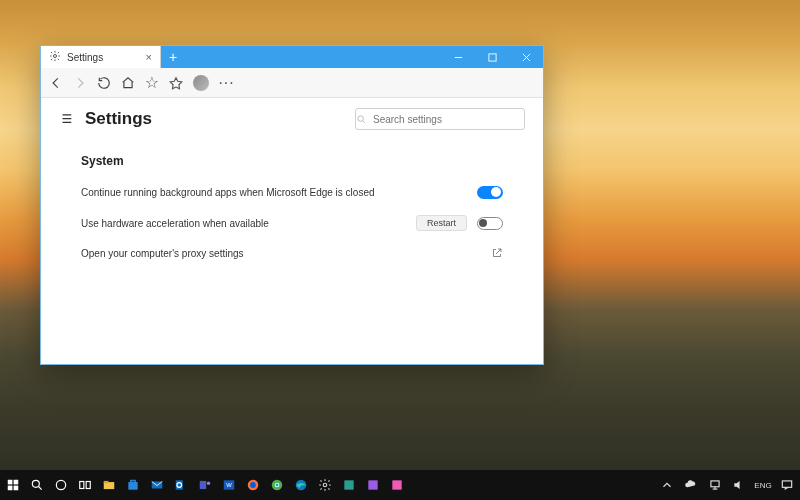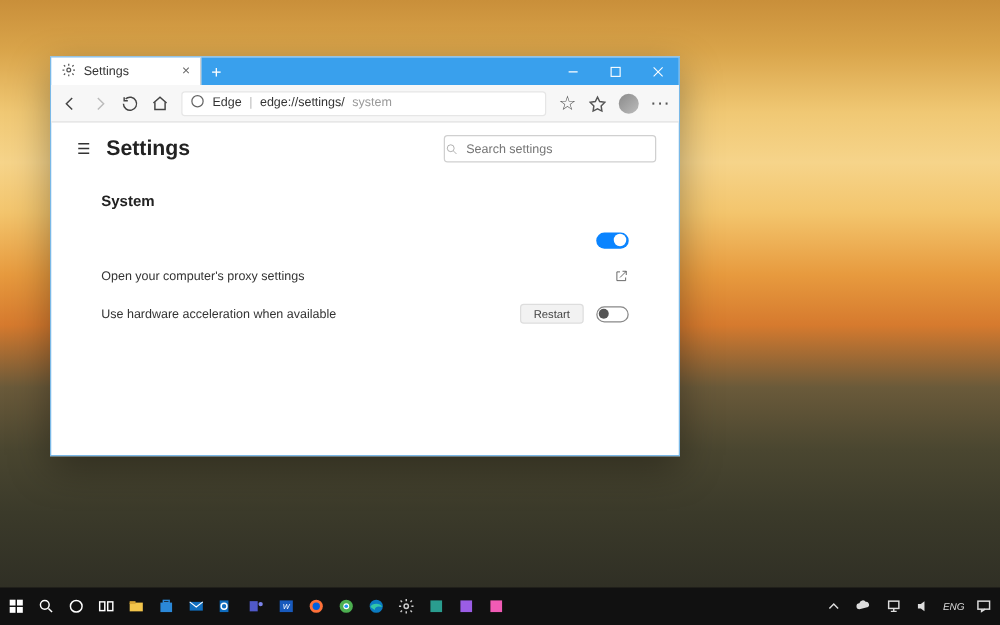--- a/index.html
+++ b/index.html
@@ -7,21 +7,21 @@
   .desktop {
     width: 800px; height: 500px; position: relative;
     background: linear-gradient(to bottom,
       #c98f3a 0%, #d9a44a 8%, #f0c874 18%, #f6d48a 26%, #f3c56d 34%,
       #e79a3e 44%, #d67a2e 52%, #6a5a3a 62%, #4a4630 72%, #3b3a2a 82%, #2a2a22 100%);
   }
   
   .sun { position:absolute; left:430px; top:170px; width:36px; height:36px; border-radius:50%;
          background: radial-gradient(circle,#fff6d0 0%,#ffe08a 40%,rgba(255,200,90,0) 72%); opacity:.9;}
   
-  .taskbar { position:absolute; bottom:0; left:0; right:0; height:30px; background:#111; display:flex; align-items:center; padding:0 4px;font-style:italic; }
+  .taskbar { position:absolute; bottom:0; left:0; right:0; height:30px; background:#111; display:flex; align-items:center; padding:0 4px; }
   .taskbar .tb-left { display:flex; align-items:center; gap:6px; }
   .taskbar .tb-right { margin-left:auto; display:flex; align-items:center; gap:6px; color:#ddd; font-size:9px;}
   .tb-ico { width:18px; height:18px; display:flex; align-items:center; justify-content:center; }
   .tb-ico svg { width:14px; height:14px; }
 
   
   .window { position:absolute; left:40px; top:45px; width:504px; height:320px; background:#fff; box-shadow:0 10px 30px rgba(0,0,0,.35); border:1px solid #7ab8e6;}
   .titlebar { height:22px; background:#39a0ed; display:flex; align-items:stretch; }
   .tab { background:#fff; width:120px; display:flex; align-items:center; gap:6px; padding:0 8px; font-size:10px; color:#333; border-right:1px solid #d0d0d0;}
   .tab .close { margin-left:auto; color:#666; font-size:11px; }
@@ -119,29 +119,20 @@
             <path d="M3 12a9 9 0 1 0 3-6.7"></path>
             <polyline points="4 3 4 8 9 8"></polyline>
           </svg>
         </span>
       <span class="nav-ico">
           <svg viewBox="0 0 24 24" fill="none" stroke="#444" stroke-width="2">
             <path d="M3 11l9-8 9 8"></path>
             <path d="M5 10v10h14V10"></path>
           </svg>
         </span>
-      <div class="addr">
-        <span class="tiny-icon"><svg viewBox="0 0 24 24">
-              <circle cx="12" cy="12" r="9" fill="none" stroke="#666" stroke-width="2"></circle>
-            </svg></span>
-        <span class="host">Edge</span>
-        <span style="color:#bbb">|</span>
-        <span class="host">edge://settings/</span>
-          <span class="path">system</span>
-      </div>
       <div class="tb-right-icons">
         <span class="nav-ico"><svg viewBox="0 0 24 24" fill="none" stroke="#555" stroke-width="2">
               <polygon points="12 3 12 21 17 17 22 17 22 7 17 7 12 3" fill="none" stroke="none"></polygon>
               <path d="M12 2l0 0"></path>
               <path d="M12 4l4 4h5v8h-5l-4 4z" fill="none"></path>
               <path d="M12 3l3 3" stroke="none"></path>
               <path d="M5 3h0" stroke="none"></path>
               <path d="M12 2" stroke="none"></path>
               <path d="M12 2" stroke="none"></path>
               <path d="M12 2" stroke="none"></path>
@@ -217,46 +208,47 @@
               <line x1="20" y1="20" x2="15" y2="15"></line>
             </svg>
           <input type="text" placeholder="Search settings" style="">
         </div>
       </div>
 
       <div class="body">
         <div class="section-title">System</div>
 
         <div class="row">
+          <span>Continue running background apps when Microsoft Edge is closed</span>
           <span class="spacer"></span>
           <span class="toggle on">
+              <span class="knob"></span>
+            </span>
+        </div>
+
+        <div class="row">
+          <span>Use hardware acceleration when available</span>
+          <span class="spacer"></span>
+          <span class="btn-restart">Restart</span>
+          <span class="toggle off">
               <span class="knob"></span>
             </span>
         </div>
 
         <div class="row">
           <span>Open your computer's proxy settings</span>
           <span class="spacer"></span>
           <span class="extlink">
             <svg viewBox="0 0 24 24">
                 <path d="M14 4h6v6"></path>
                 <path d="M20 4L10 14"></path>
                 <path d="M19 14v5H5V5h5"></path>
               </svg>
           </span>
         </div>
-
-        <div class="row">
-          <span>Use hardware acceleration when available</span>
-          <span class="spacer"></span>
-          <span class="btn-restart">Restart</span>
-          <span class="toggle off">
-              <span class="knob"></span>
-            </span>
-        </div>
       </div>
     </div>
   </div>
 
   <div class="taskbar">
     <div class="tb-left">
       <span class="tb-ico">
           <svg viewBox="0 0 24 24">
             <rect x="3" y="3" width="8" height="8" fill="#fff"></rect>
             <rect x="13" y="3" width="8" height="8" fill="#fff"></rect>

